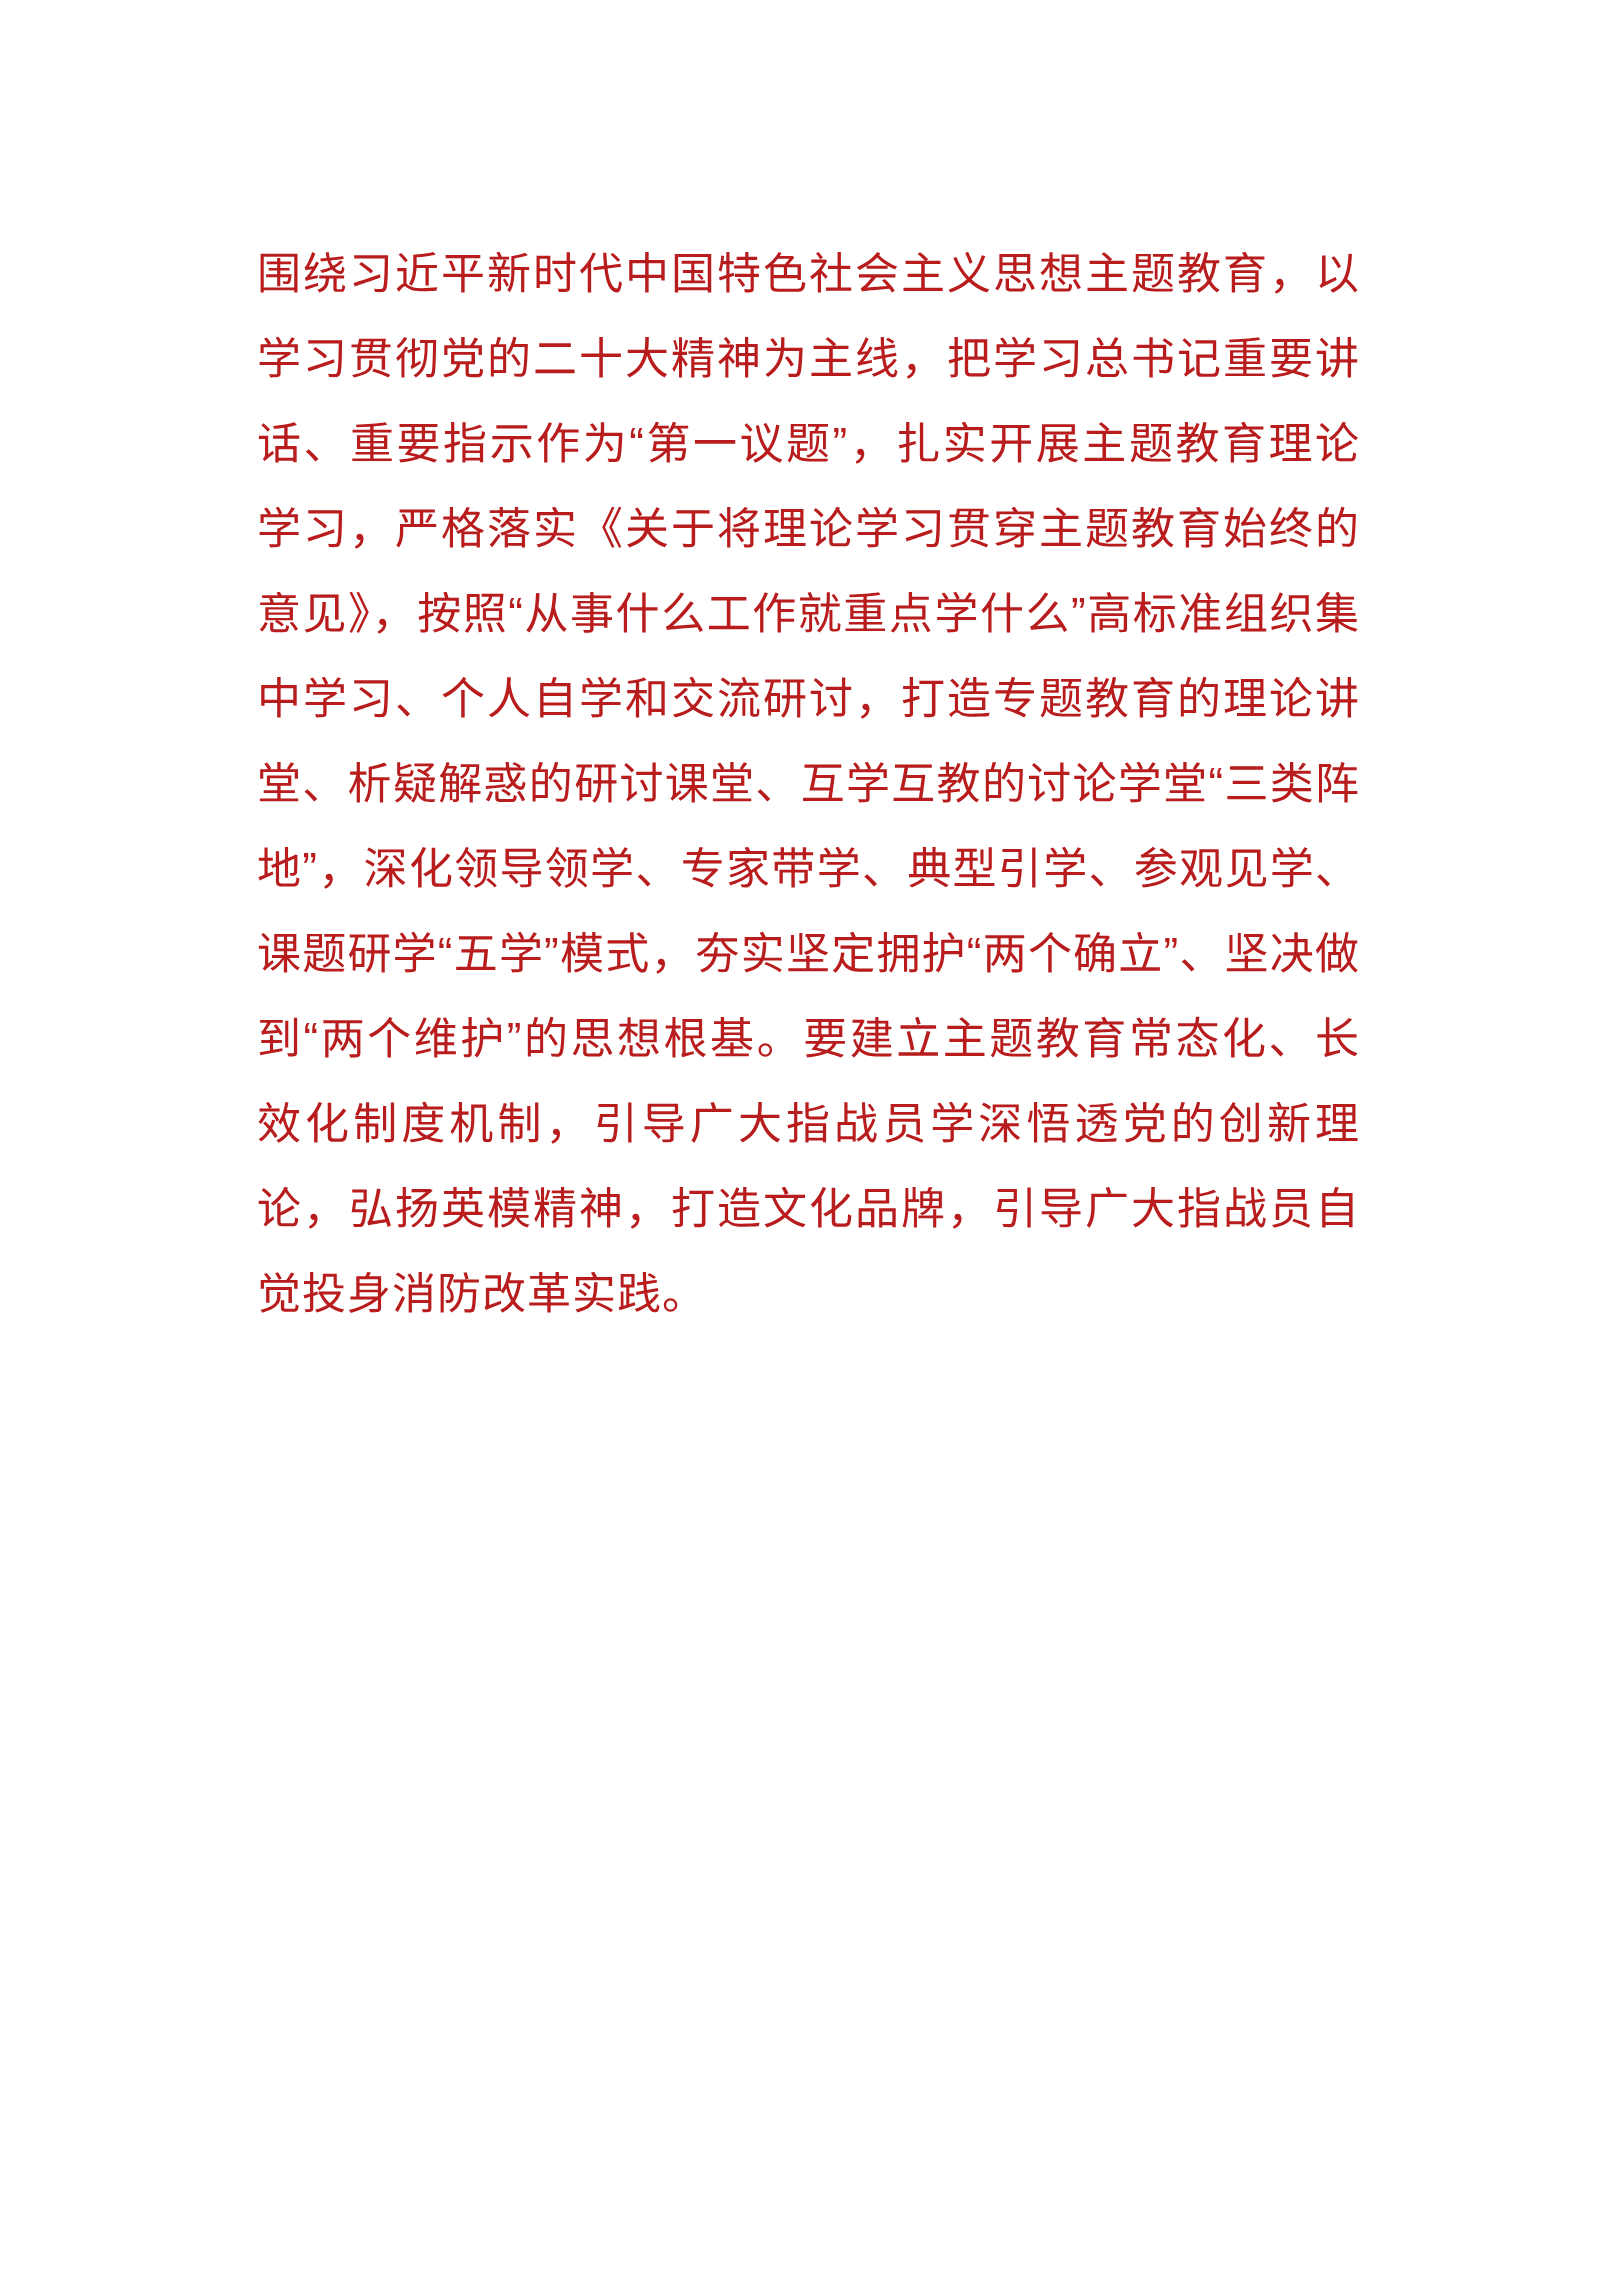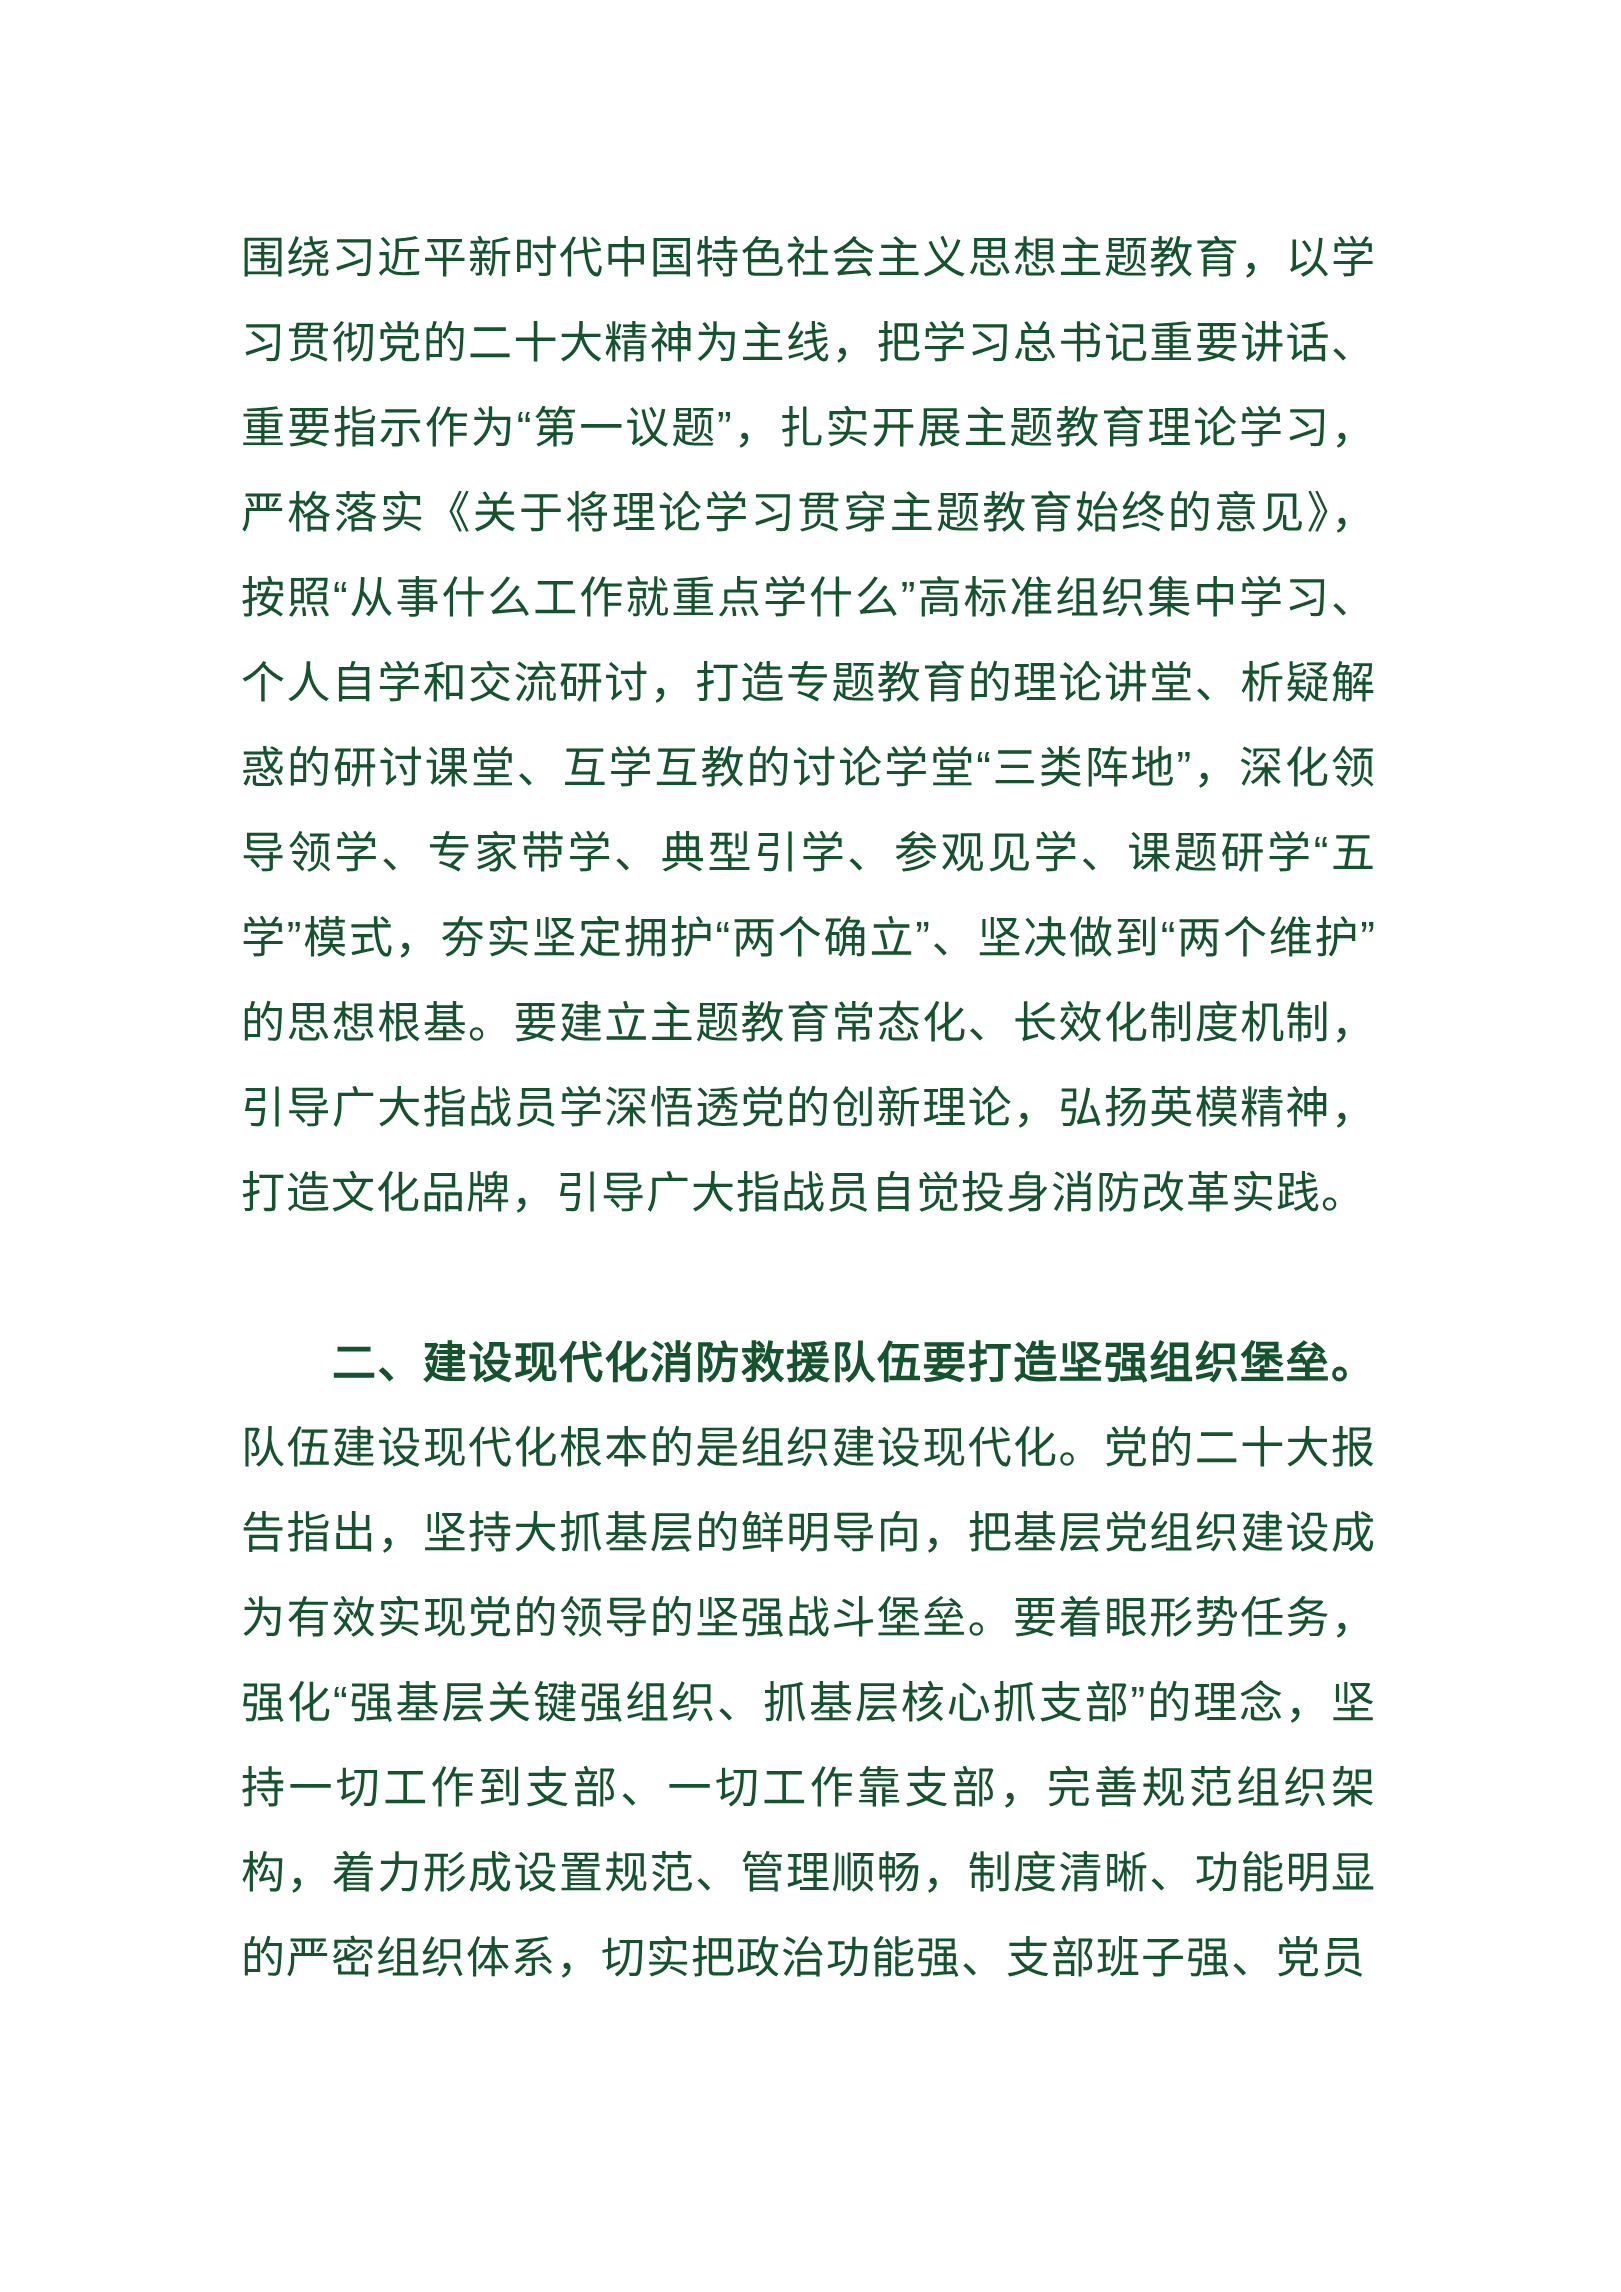--- a/index.html
+++ b/index.html
@@ -14,22 +14,22 @@
     font-family: "Liberation Sans", sans-serif;
   }
   .doc-page {
     box-sizing: border-box;
     width: 1621px;
     height: 2293px;
     background: #ffffff;
     padding: 215px 245px 0 241px;
   }
   .para {
-    margin: 0;
-    color: #14532d;
+    margin: 16px;
+    color: #b91c1c;
     font-size: 44px;
     line-height: 85px;
     letter-spacing: 1px;
     text-align: justify;
     text-justify: inter-ideograph;
     word-break: break-all;
     overflow-wrap: break-word;
   }
   .para + .para {
     
@@ -41,15 +41,14 @@
   .bold {
     font-weight: 700;
   }
 </style>
 </head>
 <body>
 
 <div class="doc-page">
   <p class="para"><span>围绕习近平新时代中国特色社会主义思想主题教育，以学习贯彻党的二十大精神为主线，把学习总书记重要讲话、重要指示作为“第一议题”，扎实开展主题教育理论学习，严格落实《关于将理论学习贯穿主题教育始终的意见》，按照“从事什么工作就重点学什么”高标准组织集中学习、个人自学和交流研讨，打造专题教育的理论讲堂、析疑解惑的研讨课堂、互学互教的讨论学堂“三类阵地”，深化领导领学、专家带学、典型引学、参观见学、课题研学“五学”模式，夯实坚定拥护“两个确立”、坚决做到“两个维护”的思想根基。要建立主题教育常态化、长效化制度机制，引导广大指战员学深悟透党的创新理论，弘扬英模精神，打造文化品牌，引导广大指战员自觉投身消防改革实践。</span></p>
 
-  <p class="para indented"><span class="bold">二、建设现代化消防救援队伍要打造坚强组织堡垒。</span><span>队伍建设现代化根本的是组织建设现代化。党的二十大报告指出，坚持大抓基层的鲜明导向，把基层党组织建设成为有效实现党的领导的坚强战斗堡垒。要着眼形势任务，强化“强基层关键强组织、抓基层核心抓支部”的理念，坚持一切工作到支部、一切工作靠支部，完善规范组织架构，着力形成设置规范、管理顺畅，制度清晰、功能明显的严密组织体系，切实把政治功能强、支部班子强、党员</span></p>
 </div>
 
 
 </body></html>

